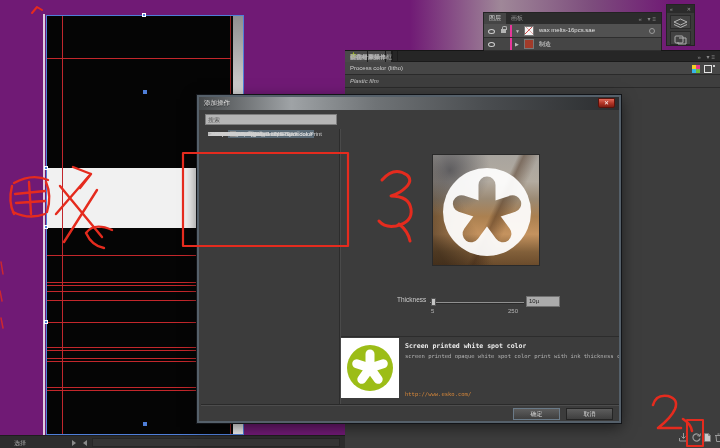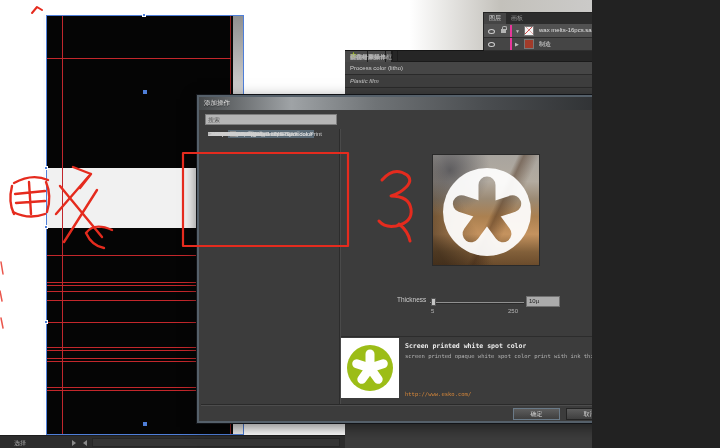--- a/index.html
+++ b/index.html
@@ -1,17 +1,17 @@
 <!DOCTYPE html>
 <html style="--annotation-red: #e52b1e; --selection-blue: #4f7fd9; --esko-green: #9cbd17; --link-orange: #d8883a; --highlight-row: #5a6a76; --layer-color: #e8379b;"><head>
 <meta charset="utf-8">
 <style>
   html,body{margin:0;padding:0;background:#222;}
-  #screen{position:relative;width:592px;height:448px;overflow:hidden;
-    font-family:"Liberation Sans",sans-serif;background:#ffffff;
+  #screen{position:relative;width:720px;height:448px;overflow:hidden;
+    font-family:"Liberation Sans",sans-serif;background:#701a75;
     -webkit-font-smoothing:antialiased;}
   #screen *{box-sizing:border-box;position:absolute;}
   .txt{white-space:nowrap;overflow:hidden;}
 
   
   #glow{left:410px;top:0;width:260px;height:56px;
     background:linear-gradient(90deg,rgba(95,95,95,0) 0%,rgba(175,172,164,.75) 35%,rgba(140,138,134,.45) 70%,rgba(95,95,95,0) 100%);}
   #artboard-edge{left:43px;top:14px;width:2px;height:421px;background:rgba(250,250,250,.8);}
   #artwork{left:46px;top:15px;width:198px;height:420px;background:#050505;border:1px solid var(--selection-blue);}
   #white-band{left:47px;top:168px;width:196px;height:60px;background:#f1f1f1;}

